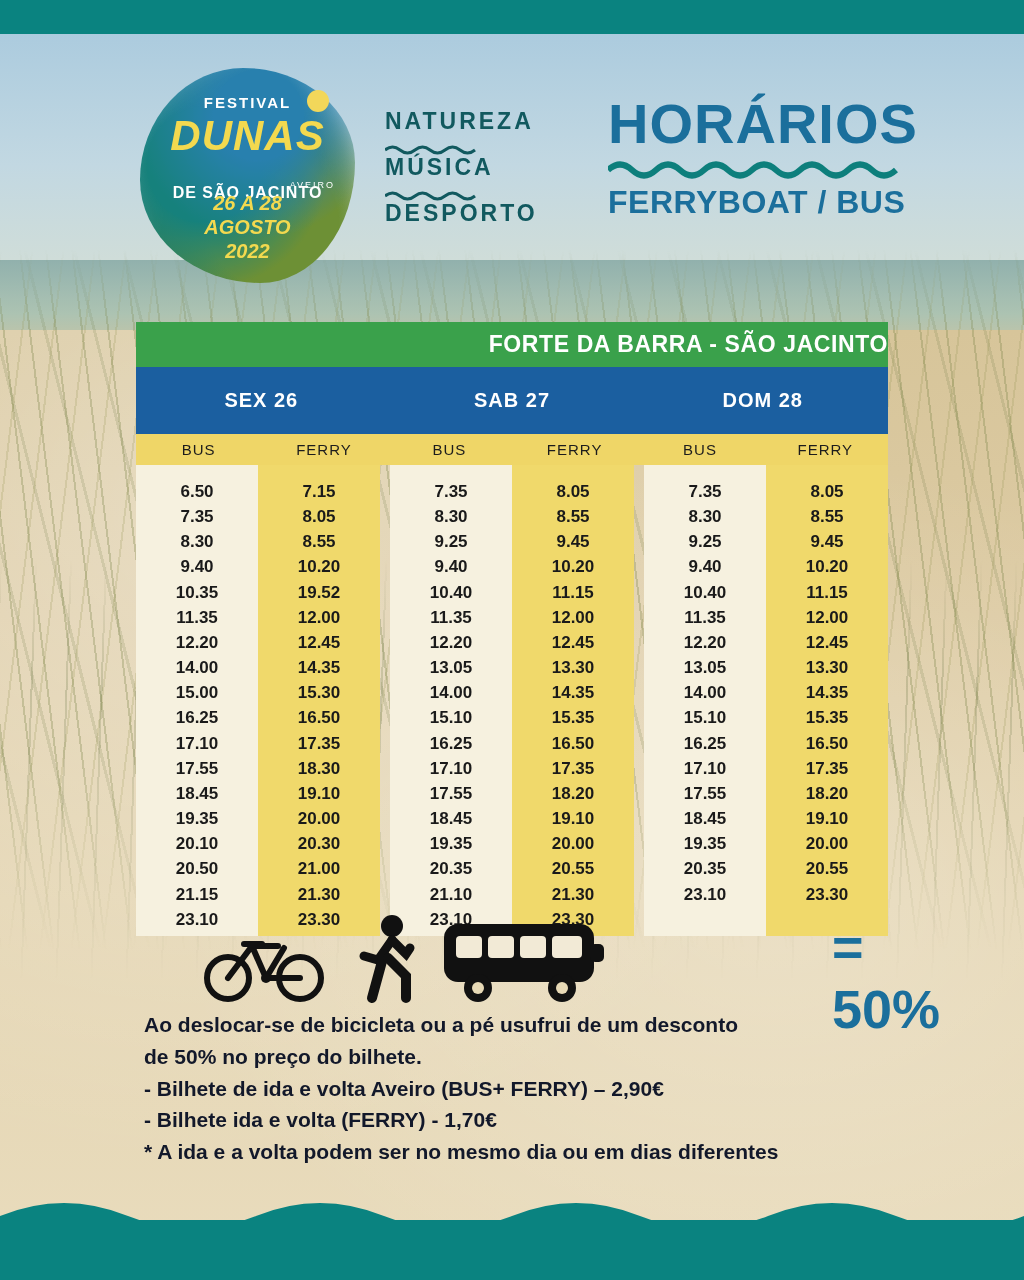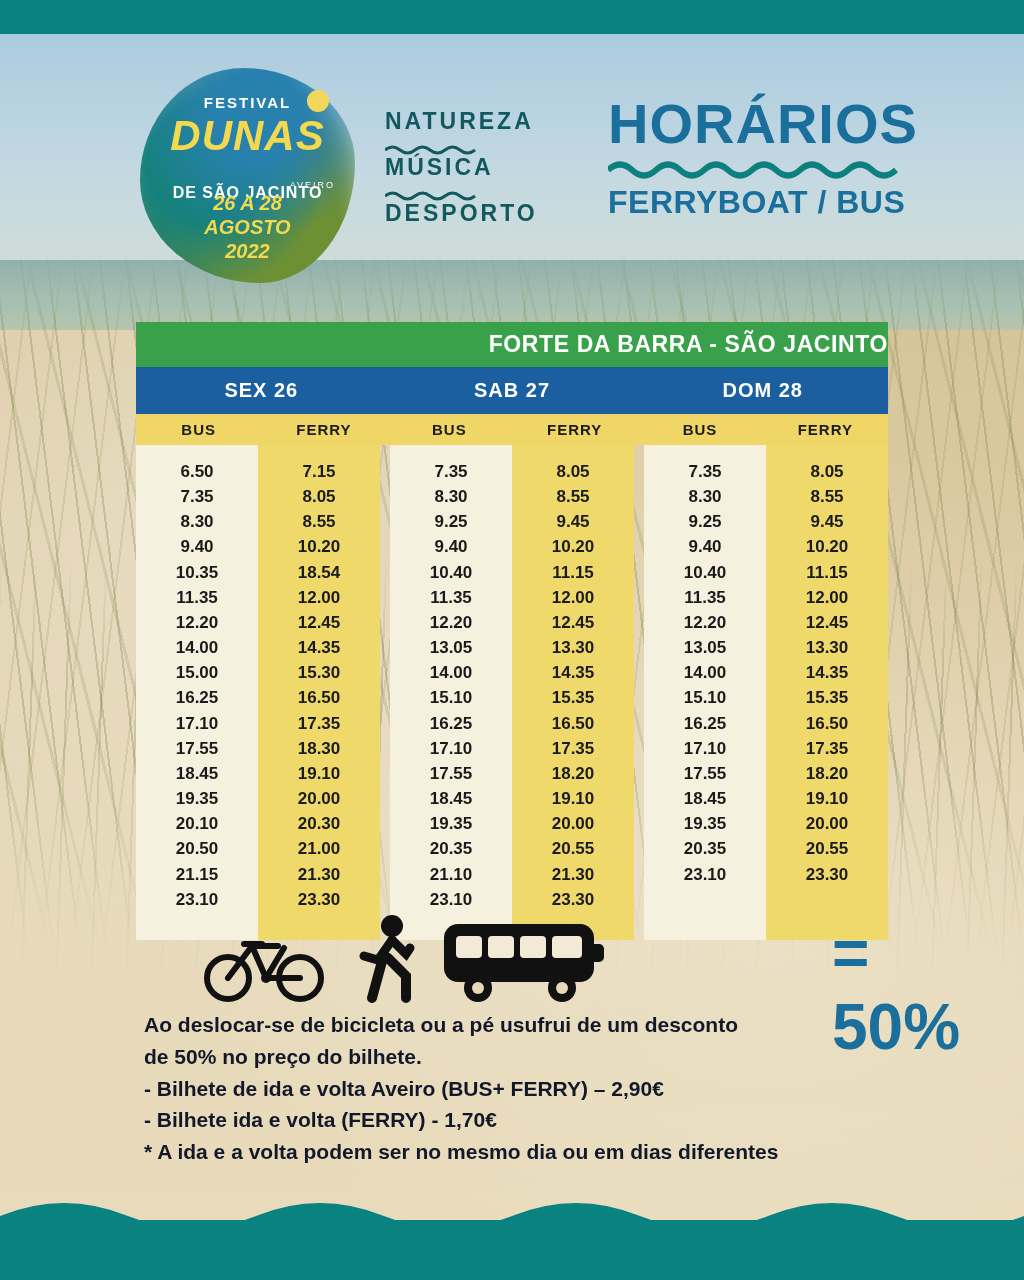--- a/index.html
+++ b/index.html
@@ -151,47 +151,47 @@
   .t-title {
     background: #3aa14b; color: #ffffff; text-align: right;
     font-size: 23px; font-weight: bold; letter-spacing: .6px;
     padding: 9px 0 9px 0;
   }
   .t-days {
     display: flex; background: #1b5fa0; color: #ffffff;
   }
   .t-days > div {
     flex: 1 1 0; text-align: center; font-size: 20px; font-weight: bold;
-    padding: 12px 0; letter-spacing: 1px;
+    padding: 22px 0; letter-spacing: 1px;
   }
   .t-modes {
     display: flex; background: #efd667; color: #1c1c1c;
   }
   .t-modes > div {
-    flex: 1 1 0; text-align: center; font-size: 15px; font-weight: bold;
+    flex: 1 1 0; text-align: center; font-size: 15px; font-weight: normal;
     padding: 7px 0; letter-spacing: 1px;
   }
   .t-col {
-    flex: 1 1 0; text-align: center; padding: 14px 0 28px 0;
+    flex: 1 1 0; text-align: center; padding: 14px 0 4px 0;
     font-size: 17px; font-weight: bold; color: #1a1a1a; line-height: 1.48;
   }
   .t-col .t-time { display: block; }
   .col-bus { background: #f6f1df; }
   .col-ferry { background: #f0d96b; }
   .t-gap { width: 10px; background: transparent; flex: 0 0 10px; }
   .t-body-outer { display: flex; align-items: stretch; }
   .t-group { display: flex; flex: 1 1 0; }
 
   
   .icons-row {
     position: absolute; left: 200px; top: 910px; width: 660px; height: 100px;
   }
   .pct {
     position: absolute; left: 632px; top: 6px;
-    font-size: 64px; font-weight: bold; color: #1b6f9c;
+    font-size: 54px; font-weight: bold; color: #1b6f9c;
   }
 
   
   .notes {
     position: absolute; left: 144px; top: 1010px; width: 790px;
     color: #12182a; font-size: 21px; font-weight: bold; line-height: 1.42;
   }
   .notes p { margin-bottom: 2px; }
 </style>
 </head>
@@ -288,21 +288,21 @@
             <span class="t-time">20.10</span>
             <span class="t-time">20.50</span>
             <span class="t-time">21.15</span>
             <span class="t-time">23.10</span>
           </div>
         <div class="t-col col-ferry">
             <span class="t-time">7.15</span>
             <span class="t-time">8.05</span>
             <span class="t-time">8.55</span>
             <span class="t-time">10.20</span>
-            <span class="t-time">18.54</span>
+            <span class="t-time">19.52</span>
             <span class="t-time">12.00</span>
             <span class="t-time">12.45</span>
             <span class="t-time">14.35</span>
             <span class="t-time">15.30</span>
             <span class="t-time">16.50</span>
             <span class="t-time">17.35</span>
             <span class="t-time">18.30</span>
             <span class="t-time">19.10</span>
             <span class="t-time">20.00</span>
             <span class="t-time">20.30</span>

